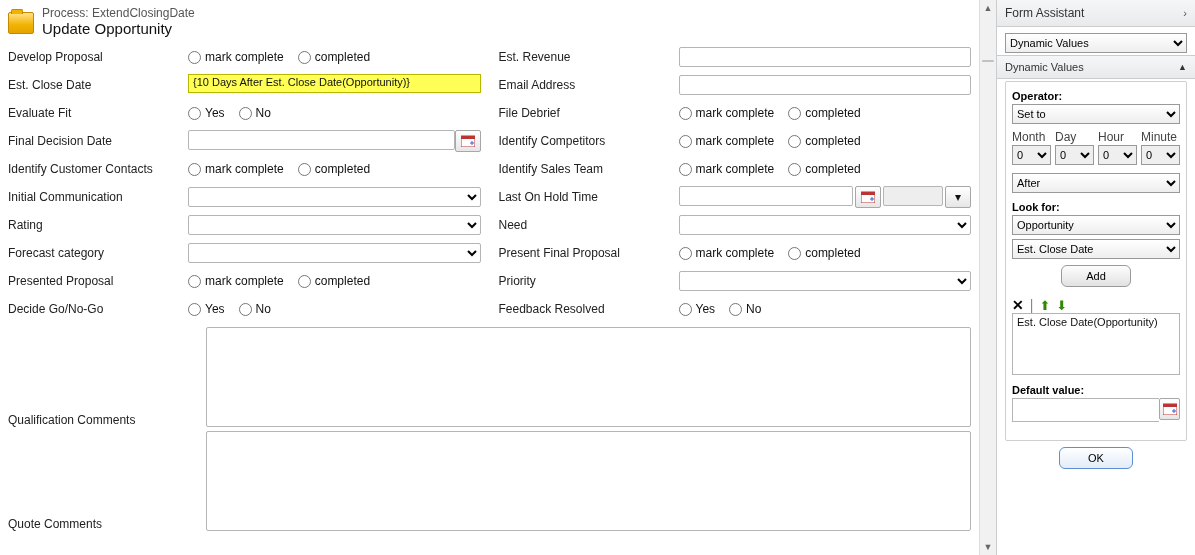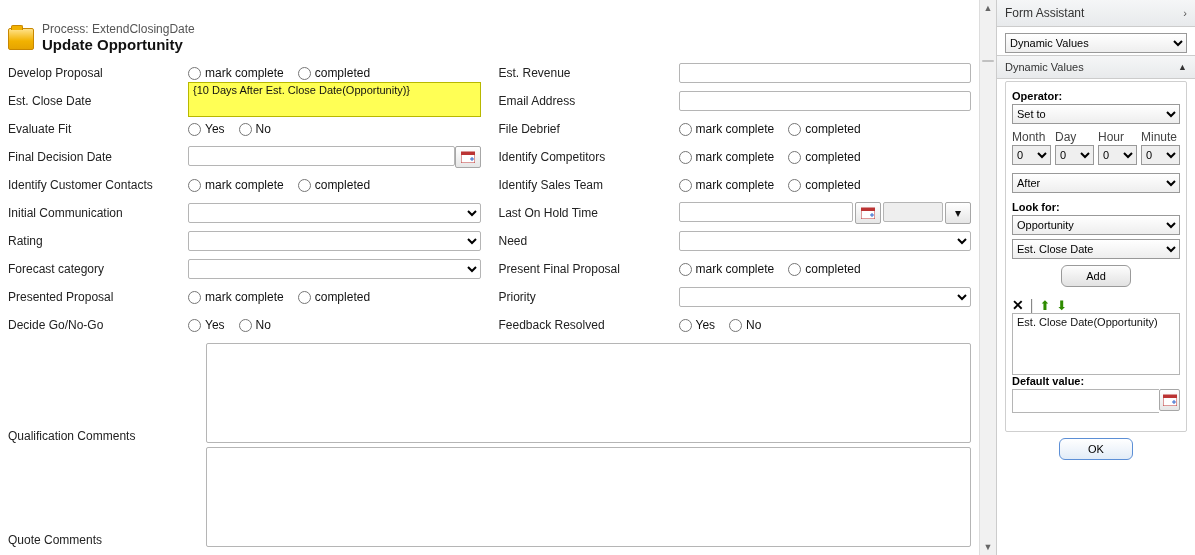--- a/index.html
+++ b/index.html
@@ -1,34 +1,34 @@
 <!DOCTYPE html>
 <html><head>
 <meta charset="utf-8">
 <style>
   html,body{margin:0;padding:0;font-family:"Segoe UI",Arial,sans-serif;font-size:12px;color:#111;background:#fff;overflow:hidden}
   .root{width:1195px;height:555px;display:flex}
-  .main{flex:1;position:relative;padding:20px 8px 4px 8px;box-sizing:border-box;overflow:hidden}
+  .main{flex:1;position:relative;padding:4px 8px 4px 8px;box-sizing:border-box;overflow:hidden}
   .sidebar{width:198px;border-left:1px solid #ccc;background:#fff;display:flex;flex-direction:column}
   
   .hdr{display:flex;align-items:flex-start;gap:8px;margin-bottom:6px;margin-top:2px}
   .hdr .icon{width:24px;height:20px;background:linear-gradient(#ffe28a,#f2b200 60%,#e6a400);border:1px solid #c88700;border-radius:2px;position:relative;margin-top:6px}
   .hdr .icon:before{content:"";position:absolute;left:2px;top:-4px;width:10px;height:4px;background:#f2b200;border:1px solid #c88700;border-bottom:none;border-radius:2px 2px 0 0}
   .proc{font-size:12px;color:#555}
-  .title{font-size:15px;font-weight:700}
+  .title{font-size:15px;font-weight:400}
   
   .form{display:flex;gap:18px}
   .col{flex:1;min-width:0}
   .row{display:flex;align-items:center;height:28px;min-height:28px}
   .lab{width:180px;flex:0 0 180px;color:#222;padding-left:0}
   .ctl{flex:1}
   input.text,select.sel{width:100%;height:20px;border:1px solid #b5b5b5;border-radius:2px;box-sizing:border-box;background:#fff;font:inherit;padding:0 3px}
   select.sel{appearance:menulist}
   .txtarea{width:100%;height:100px;border:1px solid #b5b5b5;border-radius:2px;box-sizing:border-box;resize:none;font:inherit}
-  .hl{background:#ffff55;border:1px solid #b8b800;height:35px;font-size:11px;padding:1px 4px;display:inline-block;box-sizing:border-box;white-space:nowrap;overflow:hidden}
+  .hl{background:#ffff55;border:1px solid #b8b800;height:19px;font-size:11px;padding:1px 4px;display:inline-block;box-sizing:border-box;white-space:nowrap;overflow:hidden}
   .radiogrp{display:flex;align-items:center;gap:14px}
   .radiogrp label{display:flex;align-items:center;gap:4px;cursor:pointer}
   .radiogrp input{margin:0}
   .datepick{display:flex;gap:0}
   .datepick input{flex:1}
   .calbtn{width:24px;height:20px;border:1px solid #a7a7a7;background:linear-gradient(#fff,#e6e6e6);border-radius:2px;display:flex;align-items:center;justify-content:center;cursor:pointer}
   .calbtn svg{width:14px;height:12px}
   .lookupbtn{width:24px;height:20px;border:1px solid #a7a7a7;background:linear-gradient(#fff,#e6e6e6);border-radius:2px;display:flex;align-items:center;justify-content:center;cursor:pointer}
   
   .fullrow{display:flex;gap:18px;margin-top:4px;align-items:flex-end}
@@ -348,21 +348,21 @@
       <div class="iconrow" style="margin-top:10px">
         <span class="x">✕</span>
         <span class="sep">|</span>
         <span class="up">⬆</span>
         <span class="dn">⬇</span>
       </div>
       <div class="listbox">
         <div>Est. Close Date(Opportunity)</div>
       </div>
 
-      <div style="margin-top:0">
+      <div style="margin-top:9px">
         <div class="dvlab">Default value:</div>
         <div class="dvrow" style="margin-top:2px">
           <input type="text" style="">
           <div class="calbtn">
             <svg viewBox="0 0 14 12">
                   <rect x="0" y="1" width="14" height="11" fill="#fff" stroke="#b33"></rect>
                   <rect x="0" y="1" width="14" height="3" fill="#b33"></rect>
                   <path d="M11 6 L11 10 M9 8 L13 8" stroke="#36c" stroke-width="1"></path>
                 </svg>
           </div>

